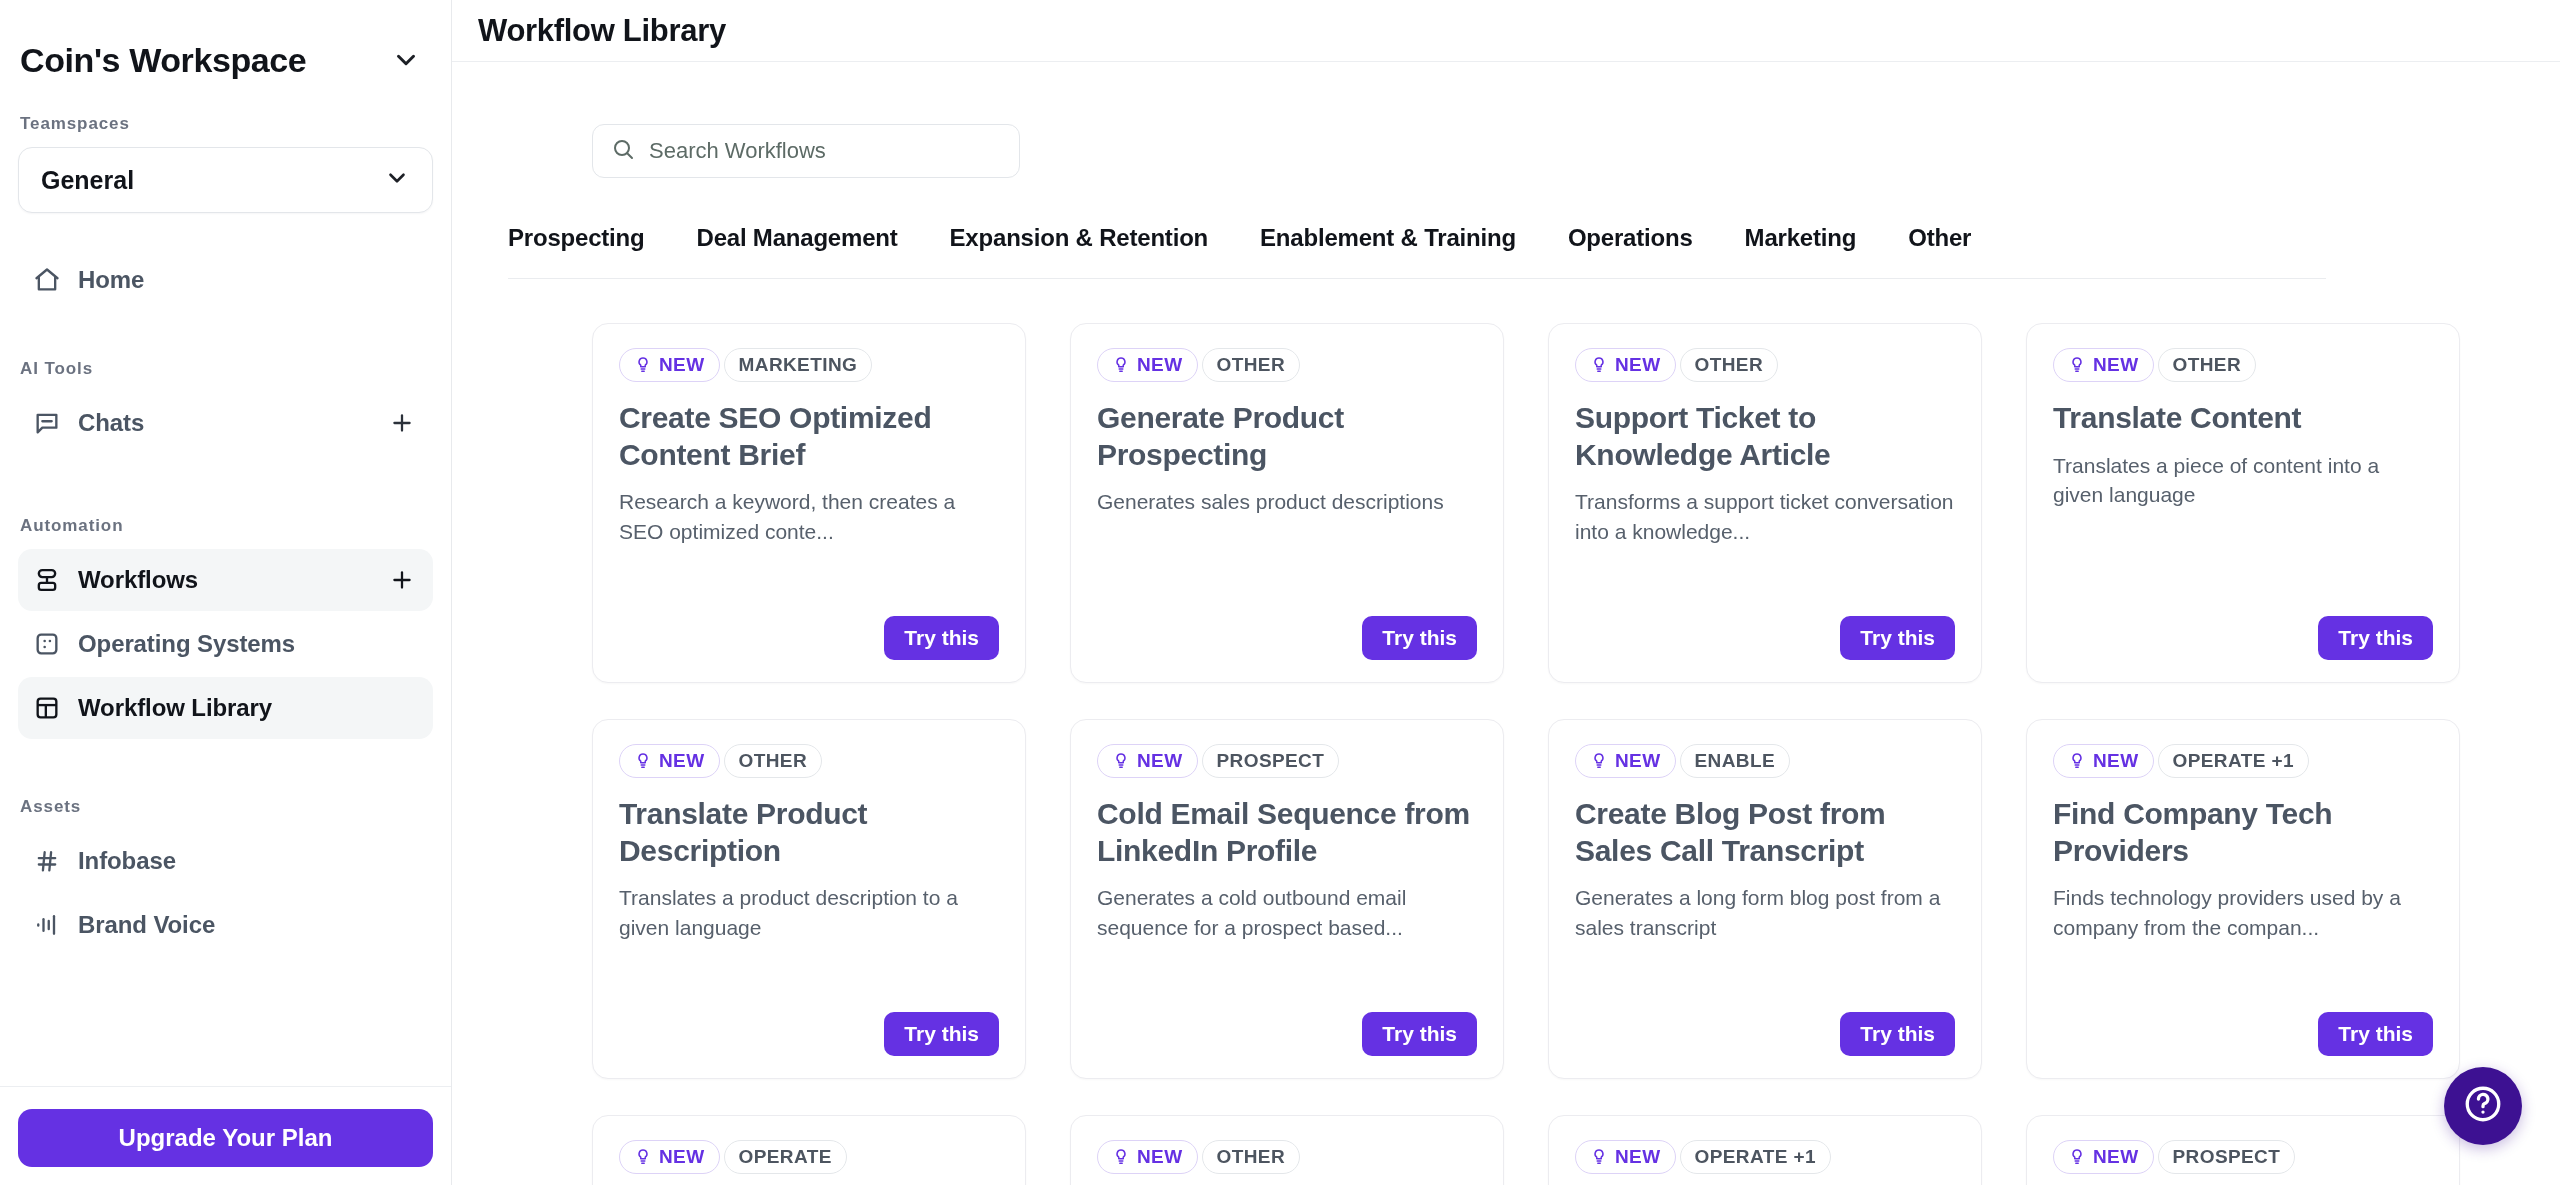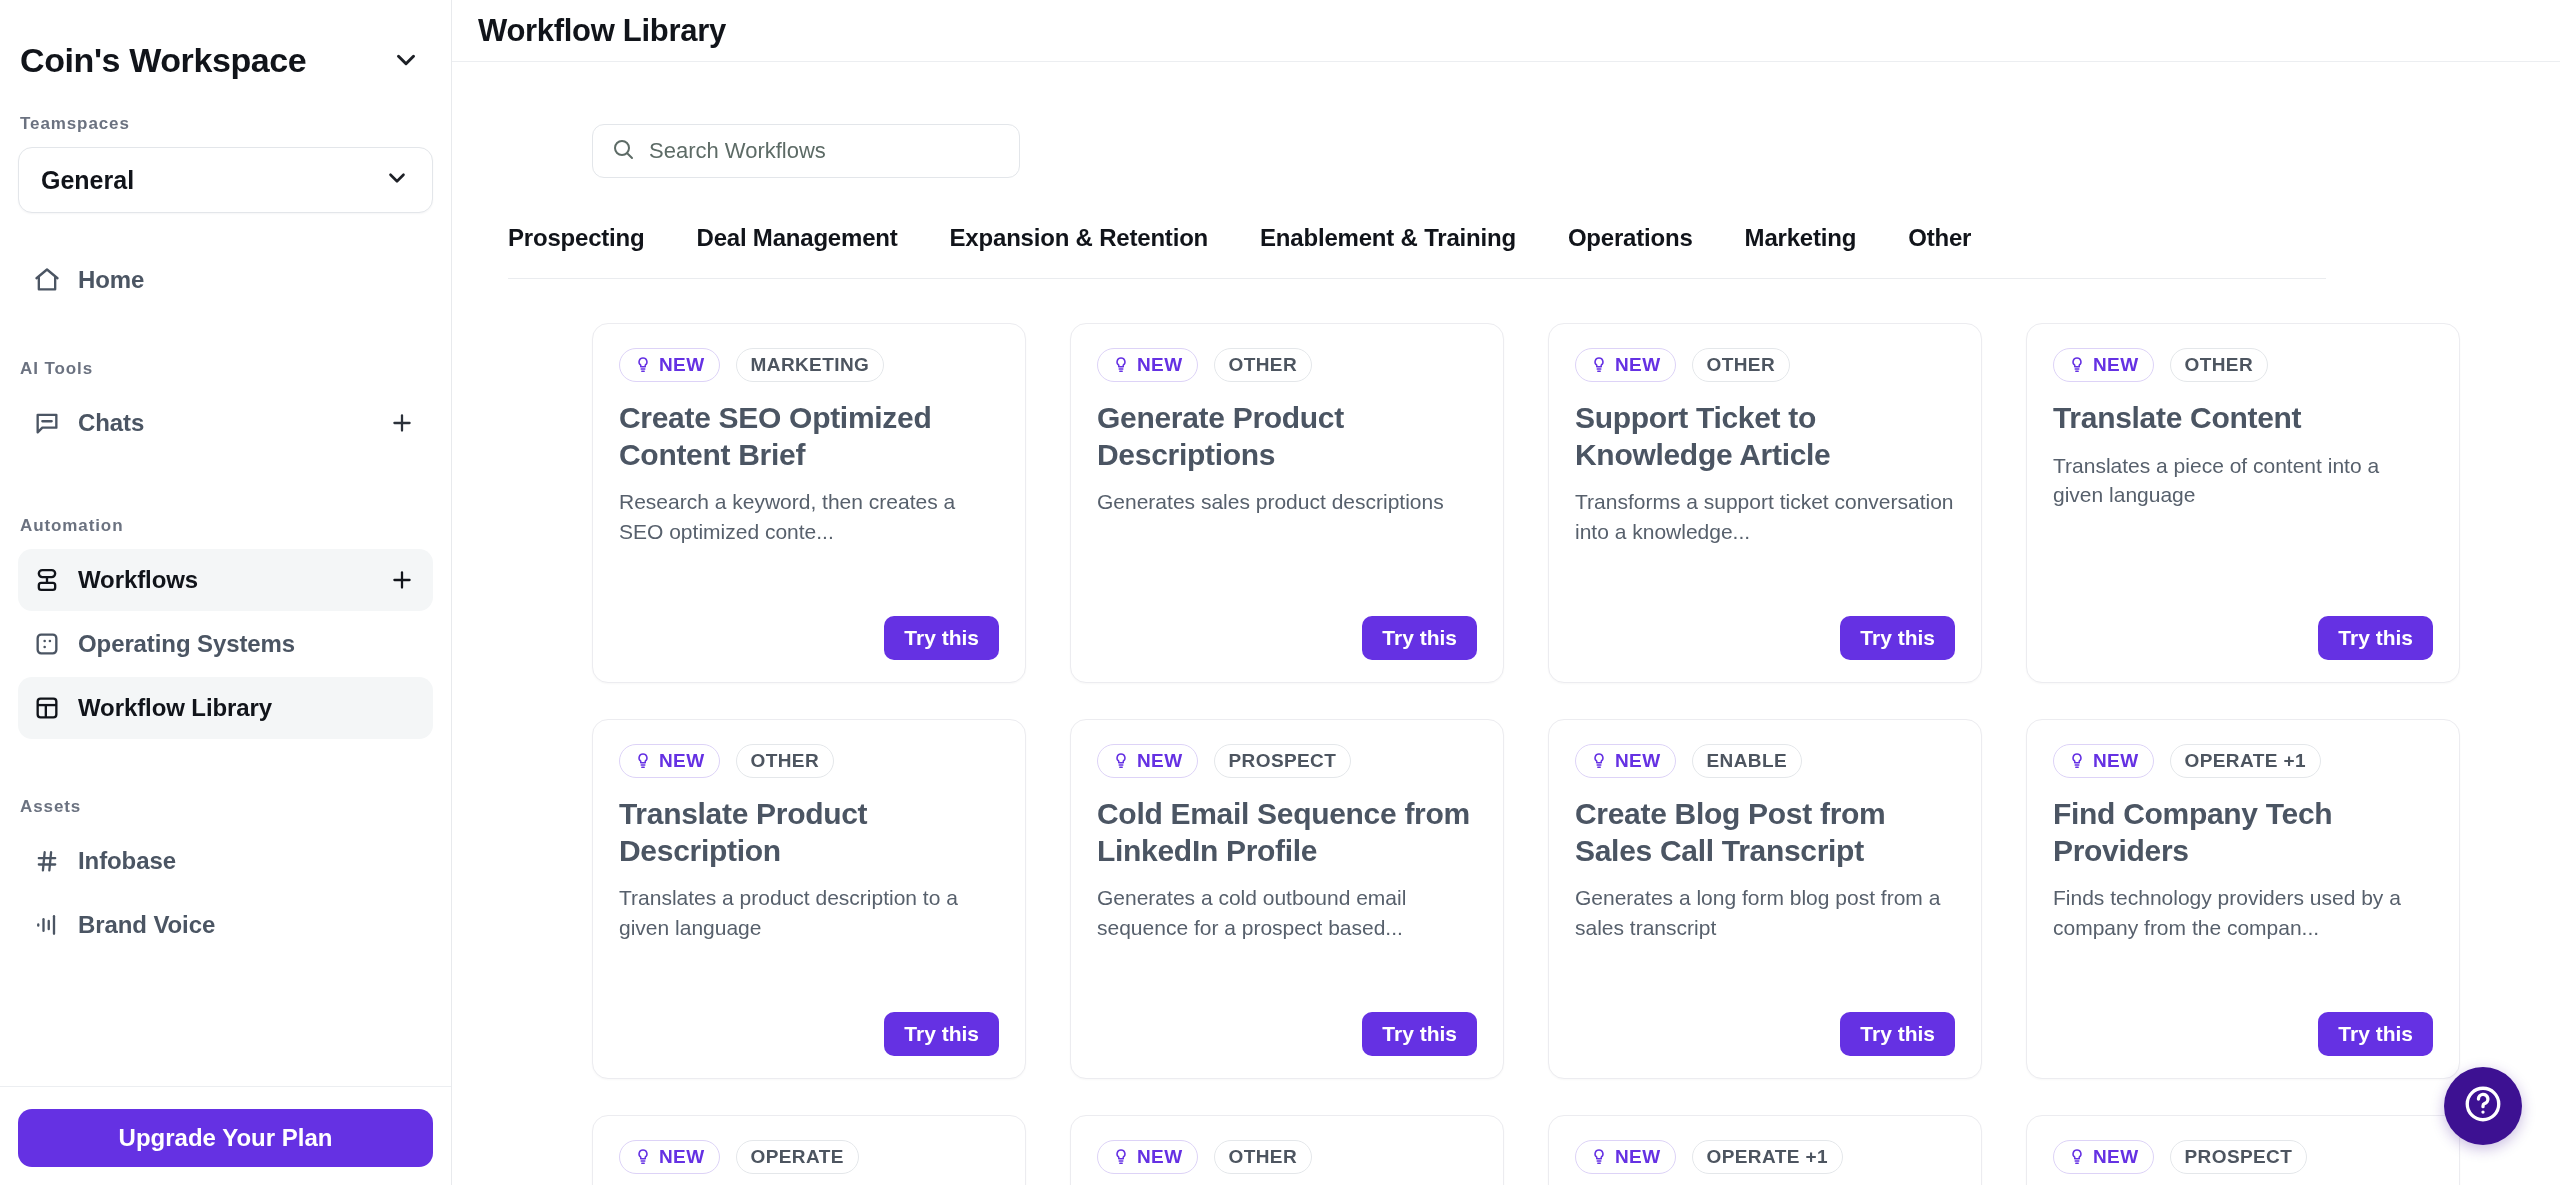--- a/index.html
+++ b/index.html
@@ -120,21 +120,21 @@
     column-gap: 44px; row-gap: 36px;
   }
   .card {
     width: 434px; height: 360px;
     border: 1px solid #ececf0; border-radius: 16px;
     background: #fff; padding: 24px 26px 22px 26px;
     display: flex; flex-direction: column;
     box-shadow: 0 1px 2px rgba(16,24,40,0.03);
     cursor: pointer; overflow: hidden;
   }
-  .badges { display: flex; gap: 16px; margin-bottom: 18px; }
+  .badges { display: flex; gap: 4px; margin-bottom: 18px; }
   .badge {
     height: 34px; border-radius: 17px;
     display: inline-flex; align-items: center; gap: 7px;
     padding: 0 14px; font-size: 19px; font-weight: 700;
     letter-spacing: 0.4px; white-space: nowrap;
   }
   .badge-new { border: 1px solid #ddd3f7; color: #6531e3; background: #fff; }
   .badge-cat { border: 1px solid #e4e7ea; color: #4d5560; background: #fff; }
   .bulb { width: 18px; height: 18px; display: flex; align-items: center; justify-content: center; }
 
@@ -355,21 +355,21 @@
                   <svg width="18" height="18" viewBox="0 0 24 24" fill="none" stroke="#6531e3" stroke-width="2" stroke-linecap="round" stroke-linejoin="round">
                     <path d="M12 2.6a5.2 5.2 0 0 0-3 9.5v2.1h6v-2.1a5.2 5.2 0 0 0-3-9.5z"></path>
                     <line x1="9.6" y1="17.4" x2="14.4" y2="17.4"></line>
                     <line x1="10.4" y1="20.4" x2="13.6" y2="20.4"></line>
                   </svg>
                 </span>
                 <span>NEW</span>
               </span>
               <span class="badge badge-cat">OTHER</span>
             </div>
-            <div class="card-title">Generate Product Descriptions</div>
+            <div class="card-title">Generate Product Prospecting</div>
             <div class="card-desc">Generates sales product descriptions</div>
             <div class="card-foot">
               <button class="try-btn">Try this</button>
             </div>
           </div>
           <div class="card">
             <div class="badges">
               <span class="badge badge-new">
                 <span class="bulb">
                   <svg width="18" height="18" viewBox="0 0 24 24" fill="none" stroke="#6531e3" stroke-width="2" stroke-linecap="round" stroke-linejoin="round">

